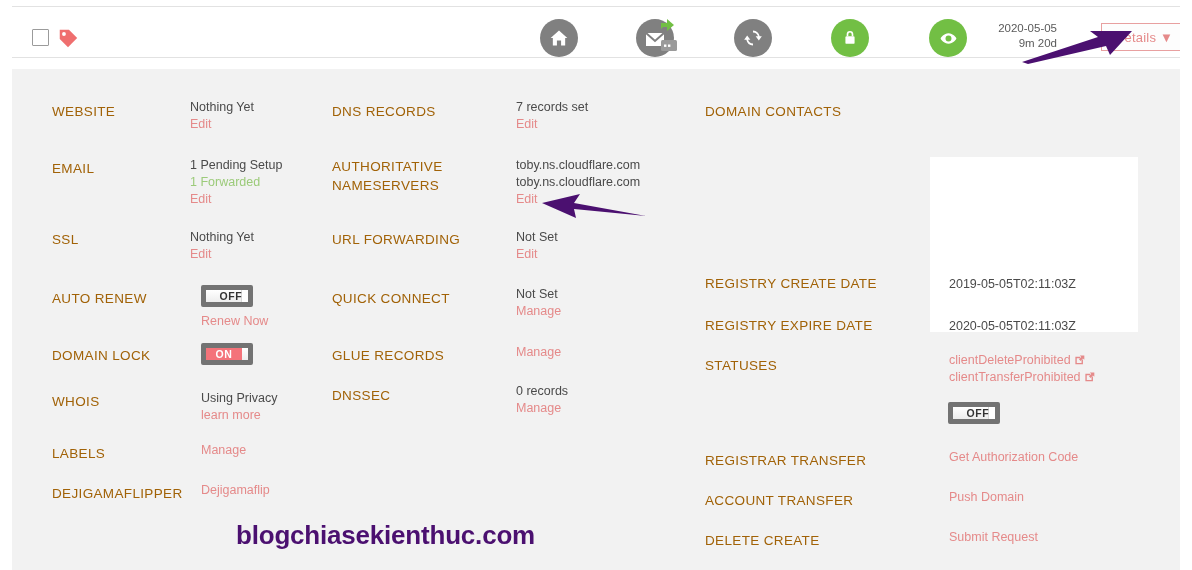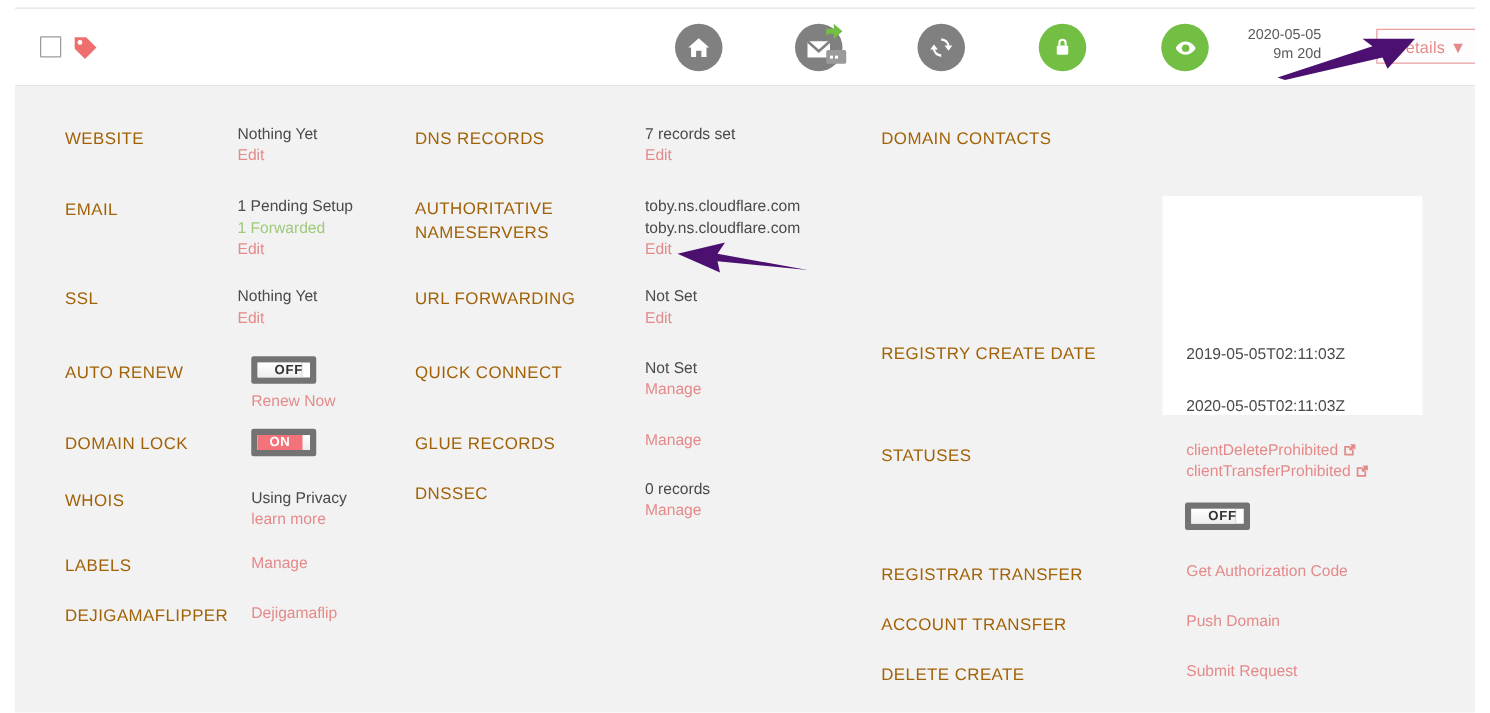--- a/index.html
+++ b/index.html
@@ -26,21 +26,21 @@
     position: absolute; top: 0; height: 570px; width: 12px;
     background: #ffffff; z-index: 6;
   }
   .side-gutter.left  { left: 0; }
   .side-gutter.right { right: 0; }
 
   
   #header {
     position: absolute;
     left: 12px; top: 6px;
-    width: 1168px; height: 63px;
+    width: 1168px; height: 52px;
     background: #ffffff;
     border-top: 1px solid #e2e2e2;
     border-bottom: 1px solid #e2e2e2;
   }
   #header-checkbox {
     position: absolute; left: 20px; top: 22px;
     width: 17px; height: 17px;
     border: 1px solid #9b9b9b;
     background: #fff;
     border-radius: 1px;
@@ -338,20 +338,21 @@
         <div class="val">0 records</div>
       <div class="link">Manage</div>
       </div>
 
     <div class="row" style="left:693px; top:33px;"><span class="lbl">DOMAIN CONTACTS</span></div>
     <div id="contacts-box"></div>
 
     <div class="row" style="left:693px; top:205px;"><span class="lbl">REGISTRY CREATE DATE</span></div>
     <div class="row" style="left:937px; top:205px;"><span class="val">2019-05-05T02:11:03Z</span></div>
 
+    <div class="row" style="left:693px; top:247px;"><span class="lbl">REGISTRY EXPIRE DATE</span></div>
     <div class="row" style="left:937px; top:247px;"><span class="val">2020-05-05T02:11:03Z</span></div>
 
     <div class="row" style="left:693px; top:287px;"><span class="lbl">STATUSES</span></div>
     <div class="row" style="left:937px; top:283px;">
       <div class="link">
         <span>clientDeleteProhibited</span><span class="extlink"><svg viewBox="0 0 16 16" width="11" height="11">
               <path d="M2 4 L9 4 L9 6 L4 6 L4 13 L11 13 L11 8 L13 8 L13 15 L2 15 Z" fill="#e58a8a"></path>
               <path d="M8.5 2 L15 2 L15 8.5 L13 6.6 L9.6 10 L7.2 7.6 L10.6 4.2 Z" fill="#e58a8a"></path>
             </svg></span>
       </div>
@@ -380,20 +381,21 @@
         <div class="link">Push Domain</div>
       </div>
 
     <div class="row" style="left:693px; top:462px;"><span class="lbl">DELETE CREATE</span></div>
     <div class="row" style="left:937px; top:460px;">
         <div class="link">Submit Request</div>
       </div>
 
   </div>
 
+  <div id="watermark">blogchiasekienthuc.com</div>
 
   <div class="arrow" id="arrow-details">
     <svg width="116" height="36" viewBox="0 0 116 36">
       <path d="M2 34 L78 9 L70 3 L112 3 L90 27 L86 18 L8 36 Z" fill="#4b1070"></path>
     </svg>
   </div>
   <div class="arrow" id="arrow-ns">
     <svg width="108" height="32" viewBox="0 0 108 32">
       <path d="M106 26 L34 13 L40 4 L2 13 L36 28 L34 19 Z" fill="#4b1070"></path>
     </svg>

